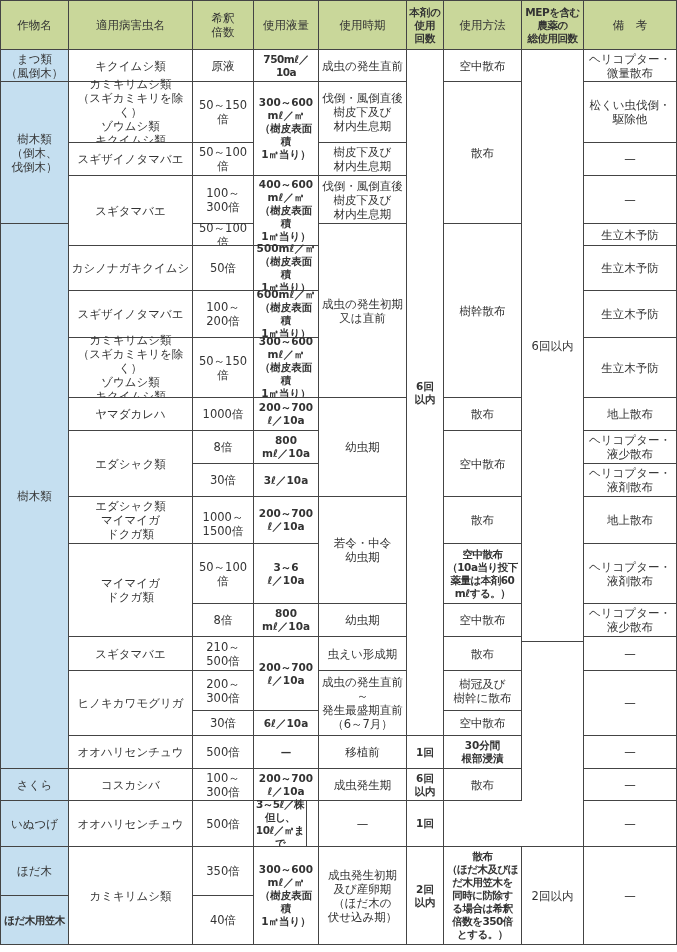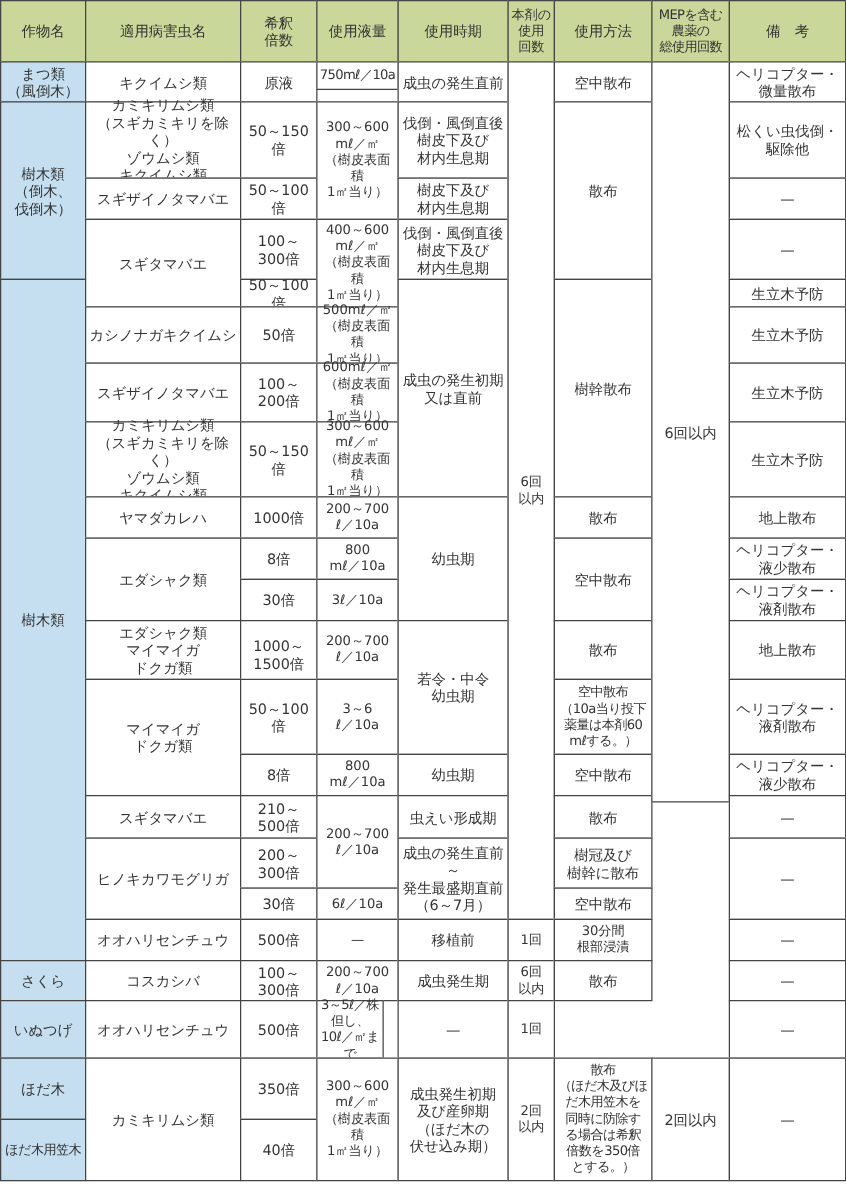--- a/index.html
+++ b/index.html
@@ -4,21 +4,21 @@
 <style>
   html, body { margin:0; padding:0; background:#ffffff; }
   body { width:677px; height:952px; position:relative; overflow:hidden;
          font-family:"DejaVu Sans","Liberation Sans",sans-serif; color:#333; }
   #tbl { position:absolute; left:0; top:0; width:677px; height:952px; }
   .c { position:absolute; box-sizing:border-box; border:1px solid #444;
        display:flex; align-items:center; justify-content:center; text-align:center;
        font-size:11.5px; line-height:14px; white-space:pre-line; background:#fff; padding:0 1px; }
   .h { background:#c9d79a; color:#333; font-size:11.5px; }
   .crop { background:#c5dff0; }
-  .sm { font-size:10.5px; line-height:13px; }
+  .sm { font-size:10.5px; line-height:13px;font-weight:bold; }
   .tight { letter-spacing:-0.5px; }
 </style>
 </head>
 <body>
 
 <div id="tbl">
 
   <div class="c h" style="left:0;top:0;width:69px;height:50px">作物名</div>
   <div class="c h" style="left:68px;top:0;width:125px;height:50px">適用病害虫名</div>
   <div class="c h" style="left:192px;top:0;width:62px;height:50px">希釈
@@ -94,21 +94,21 @@
   <div class="c" style="left:192px;top:670px;width:62px;height:41px">200～
 300倍</div>
   <div class="c" style="left:192px;top:710px;width:62px;height:26px">30倍</div>
   <div class="c" style="left:192px;top:735px;width:62px;height:34px">500倍</div>
   <div class="c" style="left:192px;top:768px;width:62px;height:33px">100～
 300倍</div>
   <div class="c" style="left:192px;top:800px;width:62px;height:47px">500倍</div>
   <div class="c" style="left:192px;top:846px;width:62px;height:50px">350倍</div>
   <div class="c" style="left:192px;top:895px;width:62px;height:50px">40倍</div>
 
-  <div class="c sm tight" style="left:253px;top:49px;width:66px;height:23px">750mℓ／10a</div>
+  <div class="c sm tight" style="left:253px;top:49px;width:66px;height:33px">750mℓ／10a</div>
   <div class="c sm" style="left:253px;top:81px;width:66px;height:95px">300～600
 mℓ／㎡
 （樹皮表面積
 1㎡当り）</div>
   <div class="c sm" style="left:253px;top:175px;width:66px;height:71px">400～600
 mℓ／㎡
 （樹皮表面積
 1㎡当り）</div>
   <div class="c sm" style="left:253px;top:245px;width:66px;height:46px">500mℓ／㎡
 （樹皮表面積

